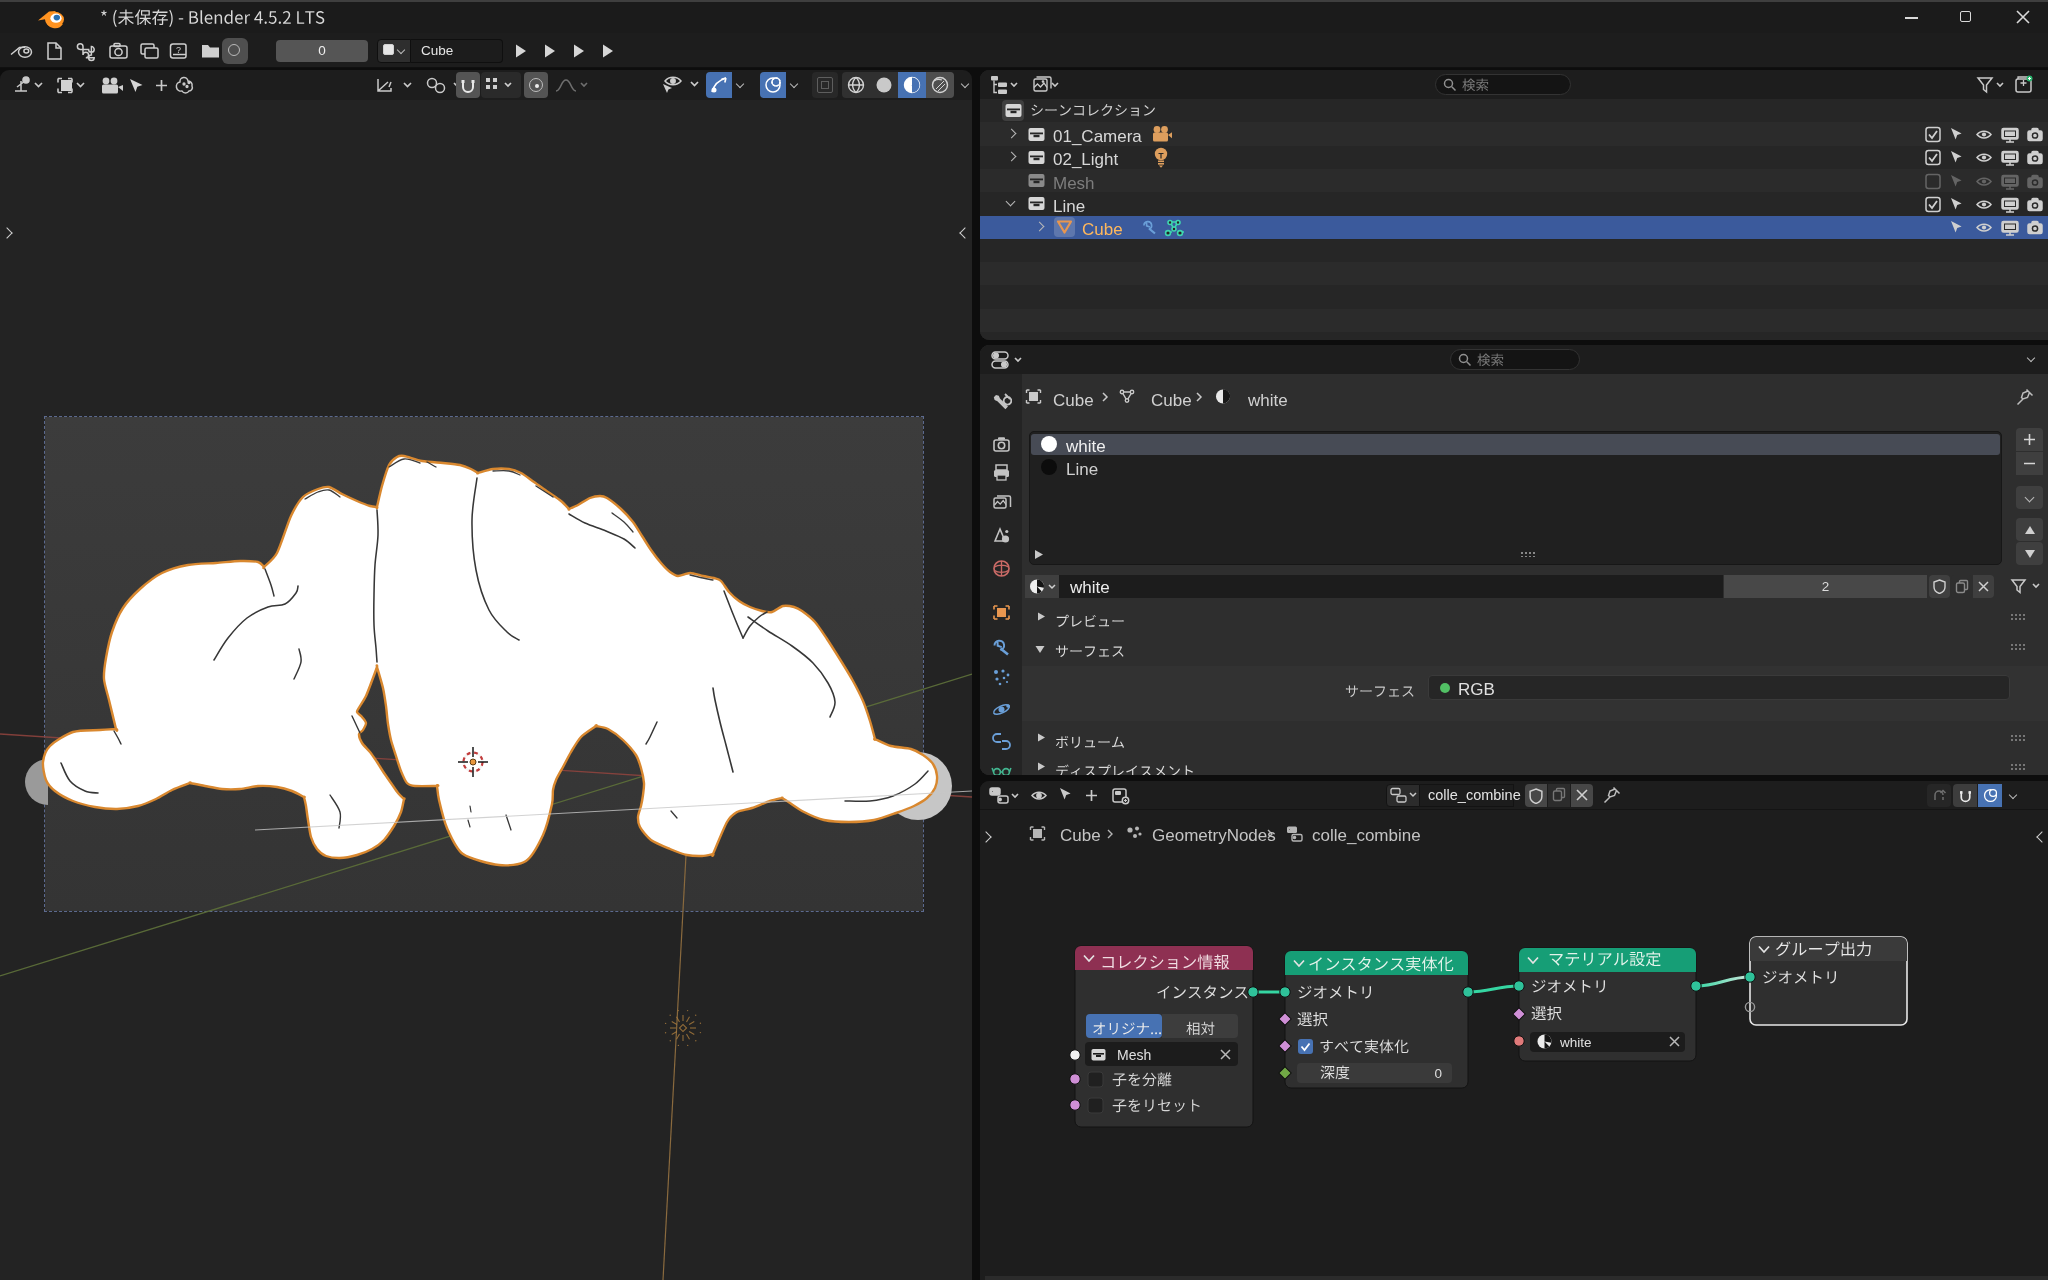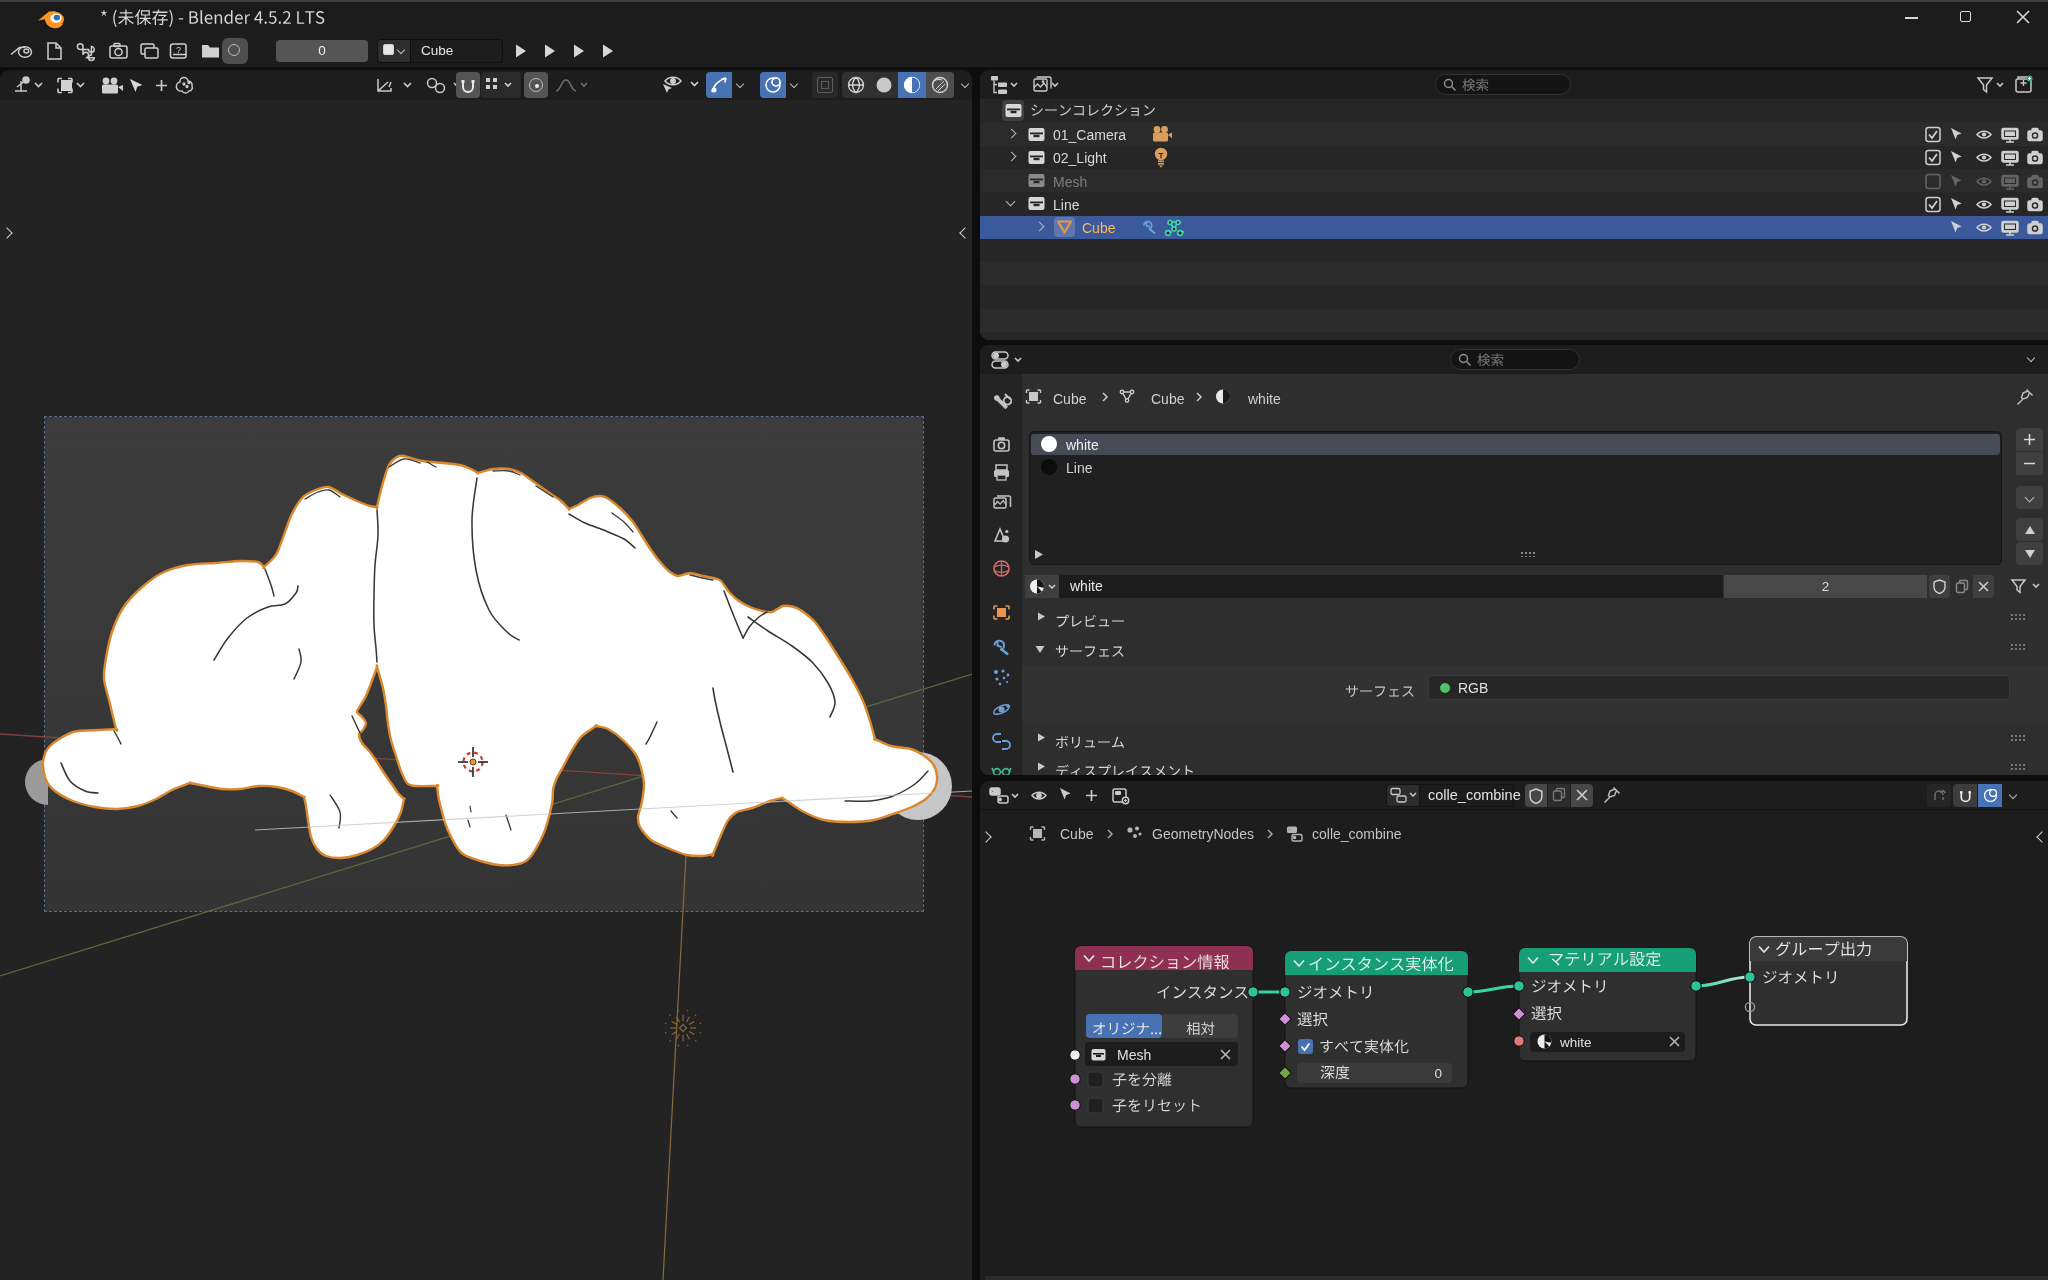--- a/index.html
+++ b/index.html
@@ -1,16 +1,16 @@
 <!DOCTYPE html>
 <html><head><meta charset="utf-8"><style>
 *{margin:0;padding:0;box-sizing:border-box}
 html,body{width:2048px;height:1280px;background:#0d0d0d;font-family:"Liberation Sans",sans-serif;overflow:hidden}
 .abs{position:absolute}
-.txt{position:absolute;color:#d4d4d4;font-size:14px;white-space:nowrap}
+.txt{position:absolute;color:#d4d4d4;font-size:17px;white-space:nowrap}
 .chev{position:absolute;width:8px;height:8px;border-right:1.6px solid #b9b9b9;border-bottom:1.6px solid #b9b9b9}
 .cd{transform:rotate(45deg)}   
 .cr{transform:rotate(-45deg)}
 </style></head><body>
 <div class="abs" style="left:0;top:0;width:2048px;height:33px;background:#1b1b1b;border-top:2px solid #3f3f3f"></div>
 <svg class="abs" style="left:37px;top:7px" width="30" height="22" viewBox="0 0 30 22">
 <path d="M1 13.5 L12 4.5 L19 4 L9.5 12 Z" fill="#ff9321"></path>
 <ellipse cx="17.5" cy="12.5" rx="9.5" ry="7.8" fill="#ff9321"></ellipse>
 <ellipse cx="19" cy="11.2" rx="5.6" ry="4.6" fill="#fff"></ellipse>
 <ellipse cx="19.8" cy="10.6" rx="3.2" ry="2.8" fill="#2a6fae"></ellipse>

